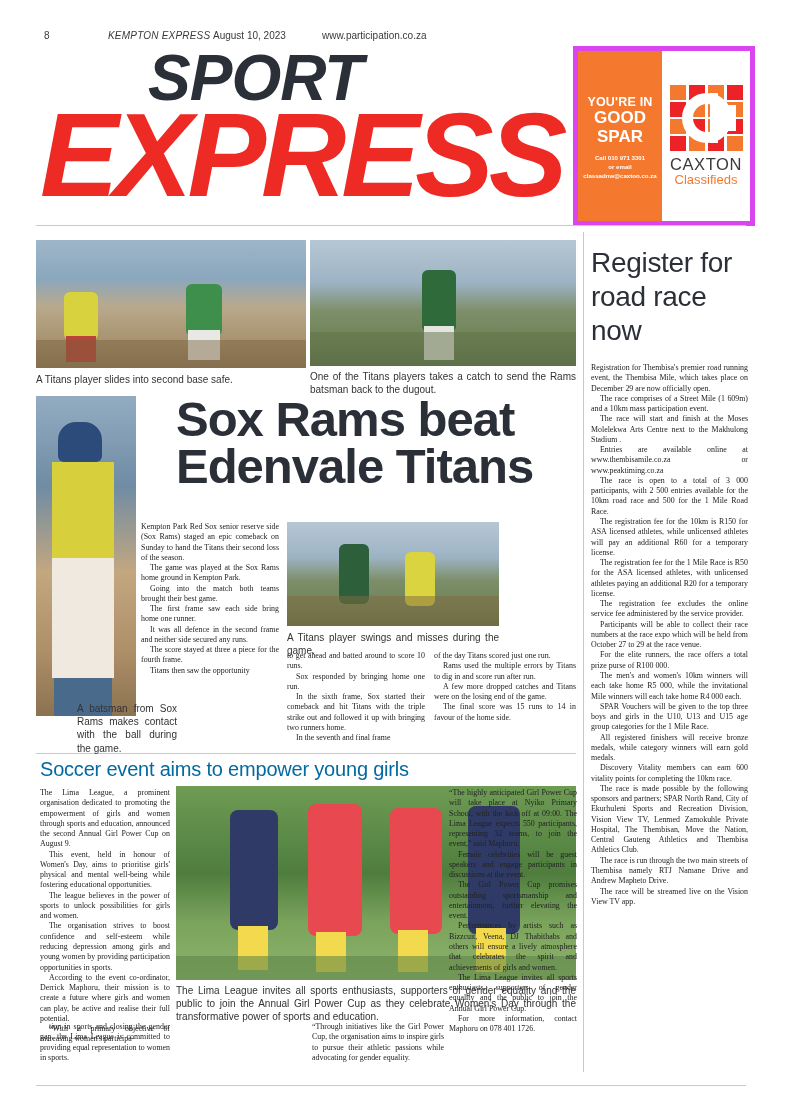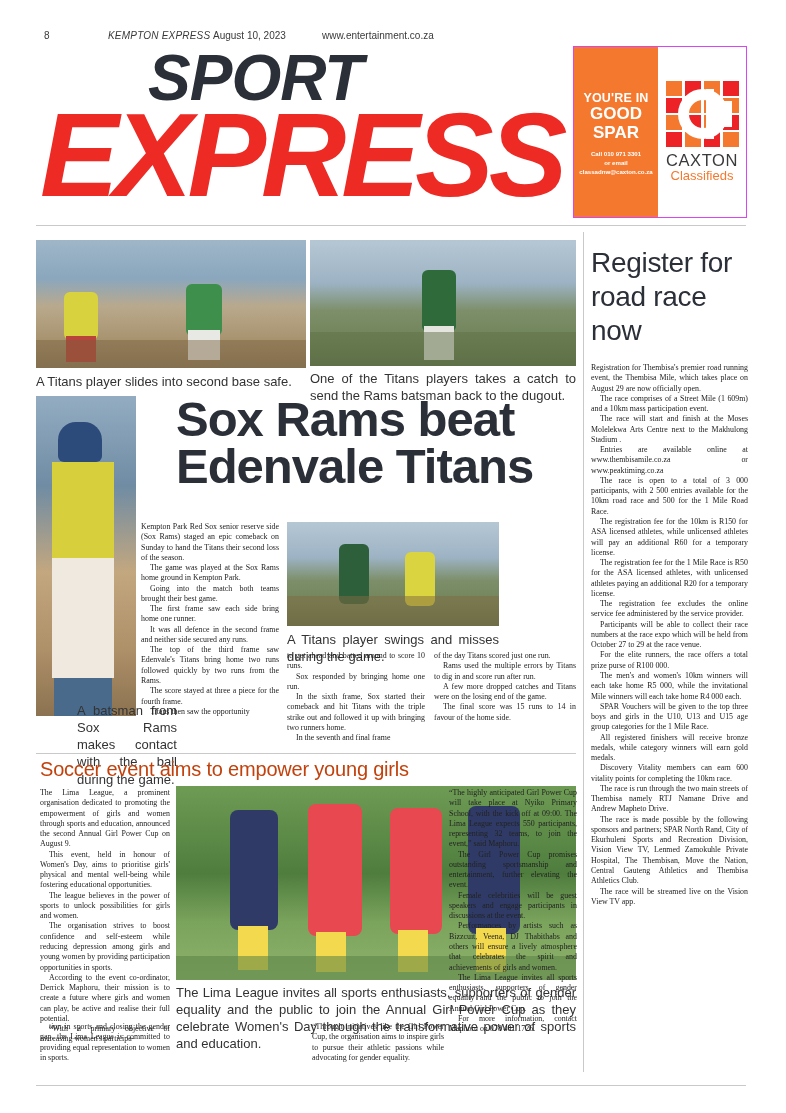--- a/index.html
+++ b/index.html
@@ -13,50 +13,50 @@
   .weburl{position:absolute;left:322px;top:30px;font-family:"Liberation Sans",sans-serif;font-size:10px;color:#3a3a3a;}
 
   
   .logo{position:absolute;left:40px;top:46px;width:520px;height:165px;}
   .logo .sport{position:absolute;left:108px;top:0px;font-family:"Liberation Sans",sans-serif;font-weight:bold;font-style:italic;
       font-size:64px;letter-spacing:-1px;color:#2b2f38;line-height:1;}
   .logo .express{position:absolute;left:0px;top:50px;font-family:"Liberation Sans",sans-serif;font-weight:bold;font-style:italic;
       font-size:118px;letter-spacing:-5px;color:#ee2a24;line-height:1;}
 
   
-  .ad{position:absolute;left:573px;top:46px;width:172px;height:170px;border:1px solid #d946ef;background:#fff;display:flex;}
+  .ad{position:absolute;left:573px;top:46px;width:172px;height:170px;border:5px solid #d946ef;background:#fff;display:flex;}
   .ad-left{width:84px;background:#f4782d;color:#fff;display:flex;flex-direction:column;align-items:center;justify-content:center;padding-top:4px;}
   .ad-left .l1{font-family:"Liberation Sans",sans-serif;font-weight:bold;font-size:12.5px;letter-spacing:.2px;}
   .ad-left .l2{font-family:"Liberation Sans",sans-serif;font-weight:bold;font-size:17px;line-height:1.08;}
   .ad-left .l3{font-family:"Liberation Sans",sans-serif;font-weight:bold;font-size:17px;line-height:1.08;margin-bottom:7px;}
   .ad-left .small{font-family:"Liberation Sans",sans-serif;font-weight:bold;font-size:6.1px;line-height:1.5;text-align:center;}
   .ad-right{flex:1;display:flex;flex-direction:column;align-items:center;justify-content:center;background:#fff;}
   .cax-mark{position:relative;width:72px;height:66px;margin-bottom:5px;}
   .cax-mark .sq{position:absolute;width:16px;height:15px;}
   .cax-word{font-family:"Liberation Sans",sans-serif;font-size:16.5px;letter-spacing:.6px;color:#3a3a3a;line-height:1;}
   .cax-sub{font-family:"Liberation Sans",sans-serif;font-size:13px;color:#f4782d;line-height:1.1;margin-top:1px;}
 
   
   .hr{position:absolute;background:#c9c9c9;height:1px;}
   .vr{position:absolute;background:#c9c9c9;width:1px;}
 
   
   .photo{position:absolute;overflow:hidden;}
-  .cap{position:absolute;font-family:"Liberation Sans",sans-serif;font-size:13px;color:#333;line-height:1.32;text-align:justify;}
+  .cap{position:absolute;font-family:"Liberation Sans",sans-serif;font-size:10px;color:#333;line-height:1.32;text-align:justify;}
 
   
   .hl-sox{position:absolute;left:176px;top:396px;width:400px;font-family:"Liberation Sans",sans-serif;font-weight:bold;
       font-size:49px;line-height:.96;color:#2b2f38;letter-spacing:-1px;}
 
   
   .col{position:absolute;font-family:"Liberation Serif",serif;font-size:7.9px;line-height:1.30;color:#222;text-align:justify;}
   .col p{margin:0;text-indent:9px;}
   .col p.first{text-indent:0;}
 
-  .sec-hl{position:absolute;font-family:"Liberation Sans",sans-serif;font-size:20px;color:#c2410c;letter-spacing:-.2px;}
+  .sec-hl{position:absolute;font-family:"Liberation Sans",sans-serif;font-size:20px;color:#0369a1;letter-spacing:-.2px;}
 
   
   .rail-hl{position:absolute;left:591px;top:246px;width:165px;font-family:"Liberation Sans",sans-serif;font-size:28px;
       line-height:1.22;color:#2b2f38;letter-spacing:-.3px;}
   .rail-body{position:absolute;left:591px;top:363px;width:157px;font-family:"Liberation Serif",serif;font-size:7.9px;
       line-height:1.30;color:#222;text-align:justify;}
   .rail-body p{margin:0;text-indent:9px;}
   .rail-body p.first{text-indent:0;}
 
   
@@ -66,21 +66,21 @@
   .ph5{background:linear-gradient(#6e9c55 0%,#5f8d49 22%,#4f7d3e 45%,#7aa35c 70%,#8fb36b 100%);}
 </style>
 </head>
 <body>
 
 <div class="page">
 
   <div class="folio">8</div>
   <div class="pub">KEMPTON EXPRESS</div>
   <div class="pubdate">August 10, 2023</div>
-  <div class="weburl">www.entertainment.co.za</div>
+  <div class="weburl">www.participation.co.za</div>
 
   <div class="logo">
     <div class="sport">SPORT</div>
     <div class="express">EXPRESS</div>
   </div>
 
   <div class="ad">
     <div class="ad-left">
       <div class="l1">YOU'RE IN</div>
       <div class="l2">GOOD</div>
@@ -157,21 +157,20 @@
     <div style="position:absolute;left:0;top:74px;width:212px;height:30px;background:rgba(130,105,66,.5);"></div>
   </div>
   <div class="cap" style="left:287px;top:631px;width:212px;">A Titans player swings and misses during the game.</div>
 
   <div class="col" id="bb-col1" style="left:141px;top:522px;width:138px;">
       <p class="first">Kempton Park Red Sox senior reserve side (Sox Rams) staged an epic comeback on Sunday to hand the Titans their second loss of the season.</p>
       <p>The game was played at the Sox Rams home ground in Kempton Park.</p>
       <p>Going into the match both teams brought their best game.</p>
       <p>The first frame saw each side bring home one runner.</p>
       <p>It was all defence in the second frame and neither side secured any runs.</p>
-      <p>The top of the third frame saw Edenvale's Titans bring home two runs followed quickly by two runs from the Rams.</p>
       <p>The score stayed at three a piece for the fourth frame.</p>
       <p>Titans then saw the opportunity</p>
     </div>
   <div class="col" id="bb-col2" style="left:287px;top:651px;width:138px;">
       <p class="first">to get ahead and batted around to score 10 runs.</p>
       <p>Sox responded by bringing home one run.</p>
       <p>In the sixth frame, Sox started their comeback and hit Titans with the triple strike out and followed it up with bringing two runners home.</p>
       <p>In the seventh and final frame</p>
     </div>
   <div class="col" id="bb-col3" style="left:434px;top:651px;width:142px;">
@@ -207,41 +206,41 @@
 
   <div class="col" id="sc-col1b" style="left:40px;top:1022px;width:130px;">
       <p>tion in sports and closing the gender gap, the Lima League is committed to providing equal representation to women in sports.</p>
     </div>
   <div class="col" id="sc-col2" style="left:176px;top:1022px;width:130px;"></div>
   <div class="col" id="sc-col3" style="left:312px;top:1022px;width:132px;">
       <p class="first">“Through initiatives like the Girl Power Cup, the organisation aims to inspire girls to pursue their athletic passions while advocating for gender equality.</p>
     </div>
   <div class="col" id="sc-col4" style="left:449px;top:788px;width:128px;">
       <p class="first">“The highly anticipated Girl Power Cup will take place at Nyiko Primary School, with the kick off at 09:00. The Lima League expects 550 participants, representing 32 teams, to join the event,” said Maphoru.</p>
+      <p>Female celebrities will be guest speakers and engage participants in discussions at the event.</p>
       <p>The Girl Power Cup promises outstanding sportsmanship and entertainment, further elevating the event.</p>
-      <p>Female celebrities will be guest speakers and engage participants in discussions at the event.</p>
       <p>Performances by artists such as Bizzcuit, Veena, DJ Thabithabs and others will ensure a lively atmosphere that celebrates the spirit and achievements of girls and women.</p>
       <p>The Lima League invites all sports enthusiasts, supporters of gender equality and the public to join the Annual Girl Power Cup.</p>
       <p>For more information, contact Maphoru on 078 401 1726.</p>
     </div>
 
   <div class="rail-hl">Register for road race now</div>
   <div class="rail-body" id="race-body">
-      <p class="first">Registration for Thembisa's premier road running event, the Thembisa Mile, which takes place on August 29 are now officially open.</p>
+      <p class="first">Registration for Thembisa's premier road running event, the Thembisa Mile, which takes place on December 29 are now officially open.</p>
       <p>The race comprises of a Street Mile (1 609m) and a 10km mass participation event.</p>
       <p>The race will start and finish at the Moses Molelekwa Arts Centre next to the Makhulong Stadium .</p>
       <p>Entries are available online at www.thembisamile.co.za or www.peaktiming.co.za</p>
       <p>The race is open to a total of 3 000 participants, with 2 500 entries available for the 10km road race and 500 for the 1 Mile Road Race.</p>
       <p>The registration fee for the 10km is R150 for ASA licensed athletes, while unlicensed athletes will pay an additional R60 for a temporary license.</p>
       <p>The registration fee for the 1 Mile Race is R50 for the ASA licensed athletes, with unlicensed athletes paying an additional R20 for a temporary license.</p>
       <p>The registration fee excludes the online service fee administered by the service provider.</p>
       <p>Participants will be able to collect their race numbers at the race expo which will be held from October 27 to 29 at the race venue.</p>
       <p>For the elite runners, the race offers a total prize purse of R100 000.</p>
       <p>The men's and women's 10km winners will each take home R5 000, while the invitational Mile winners will each take home R4 000 each.</p>
       <p>SPAR Vouchers will be given to the top three boys and girls in the U10, U13 and U15 age group categories for the 1 Mile Race.</p>
       <p>All registered finishers will receive bronze medals, while category winners will earn gold medals.</p>
       <p>Discovery Vitality members can earn 600 vitality points for completing the 10km race.</p>
+      <p>The race is made possible by the following sponsors and partners; SPAR North Rand, City of Ekurhuleni Sports and Recreation Division, Vision View TV, Lenmed Zamokuhle Private Hospital, The Thembisan, Move the Nation, Central Gauteng Athletics and Thembisa Athletics Club.</p>
       <p>The race is run through the two main streets of Thembisa namely RTJ Namane Drive and Andrew Mapheto Drive.</p>
-      <p>The race is made possible by the following sponsors and partners; SPAR North Rand, City of Ekurhuleni Sports and Recreation Division, Vision View TV, Lenmed Zamokuhle Private Hospital, The Thembisan, Move the Nation, Central Gauteng Athletics and Thembisa Athletics Club.</p>
       <p>The race will be streamed live on the Vision View TV app.</p>
     </div>
 
 </div>
 
 </body></html>

